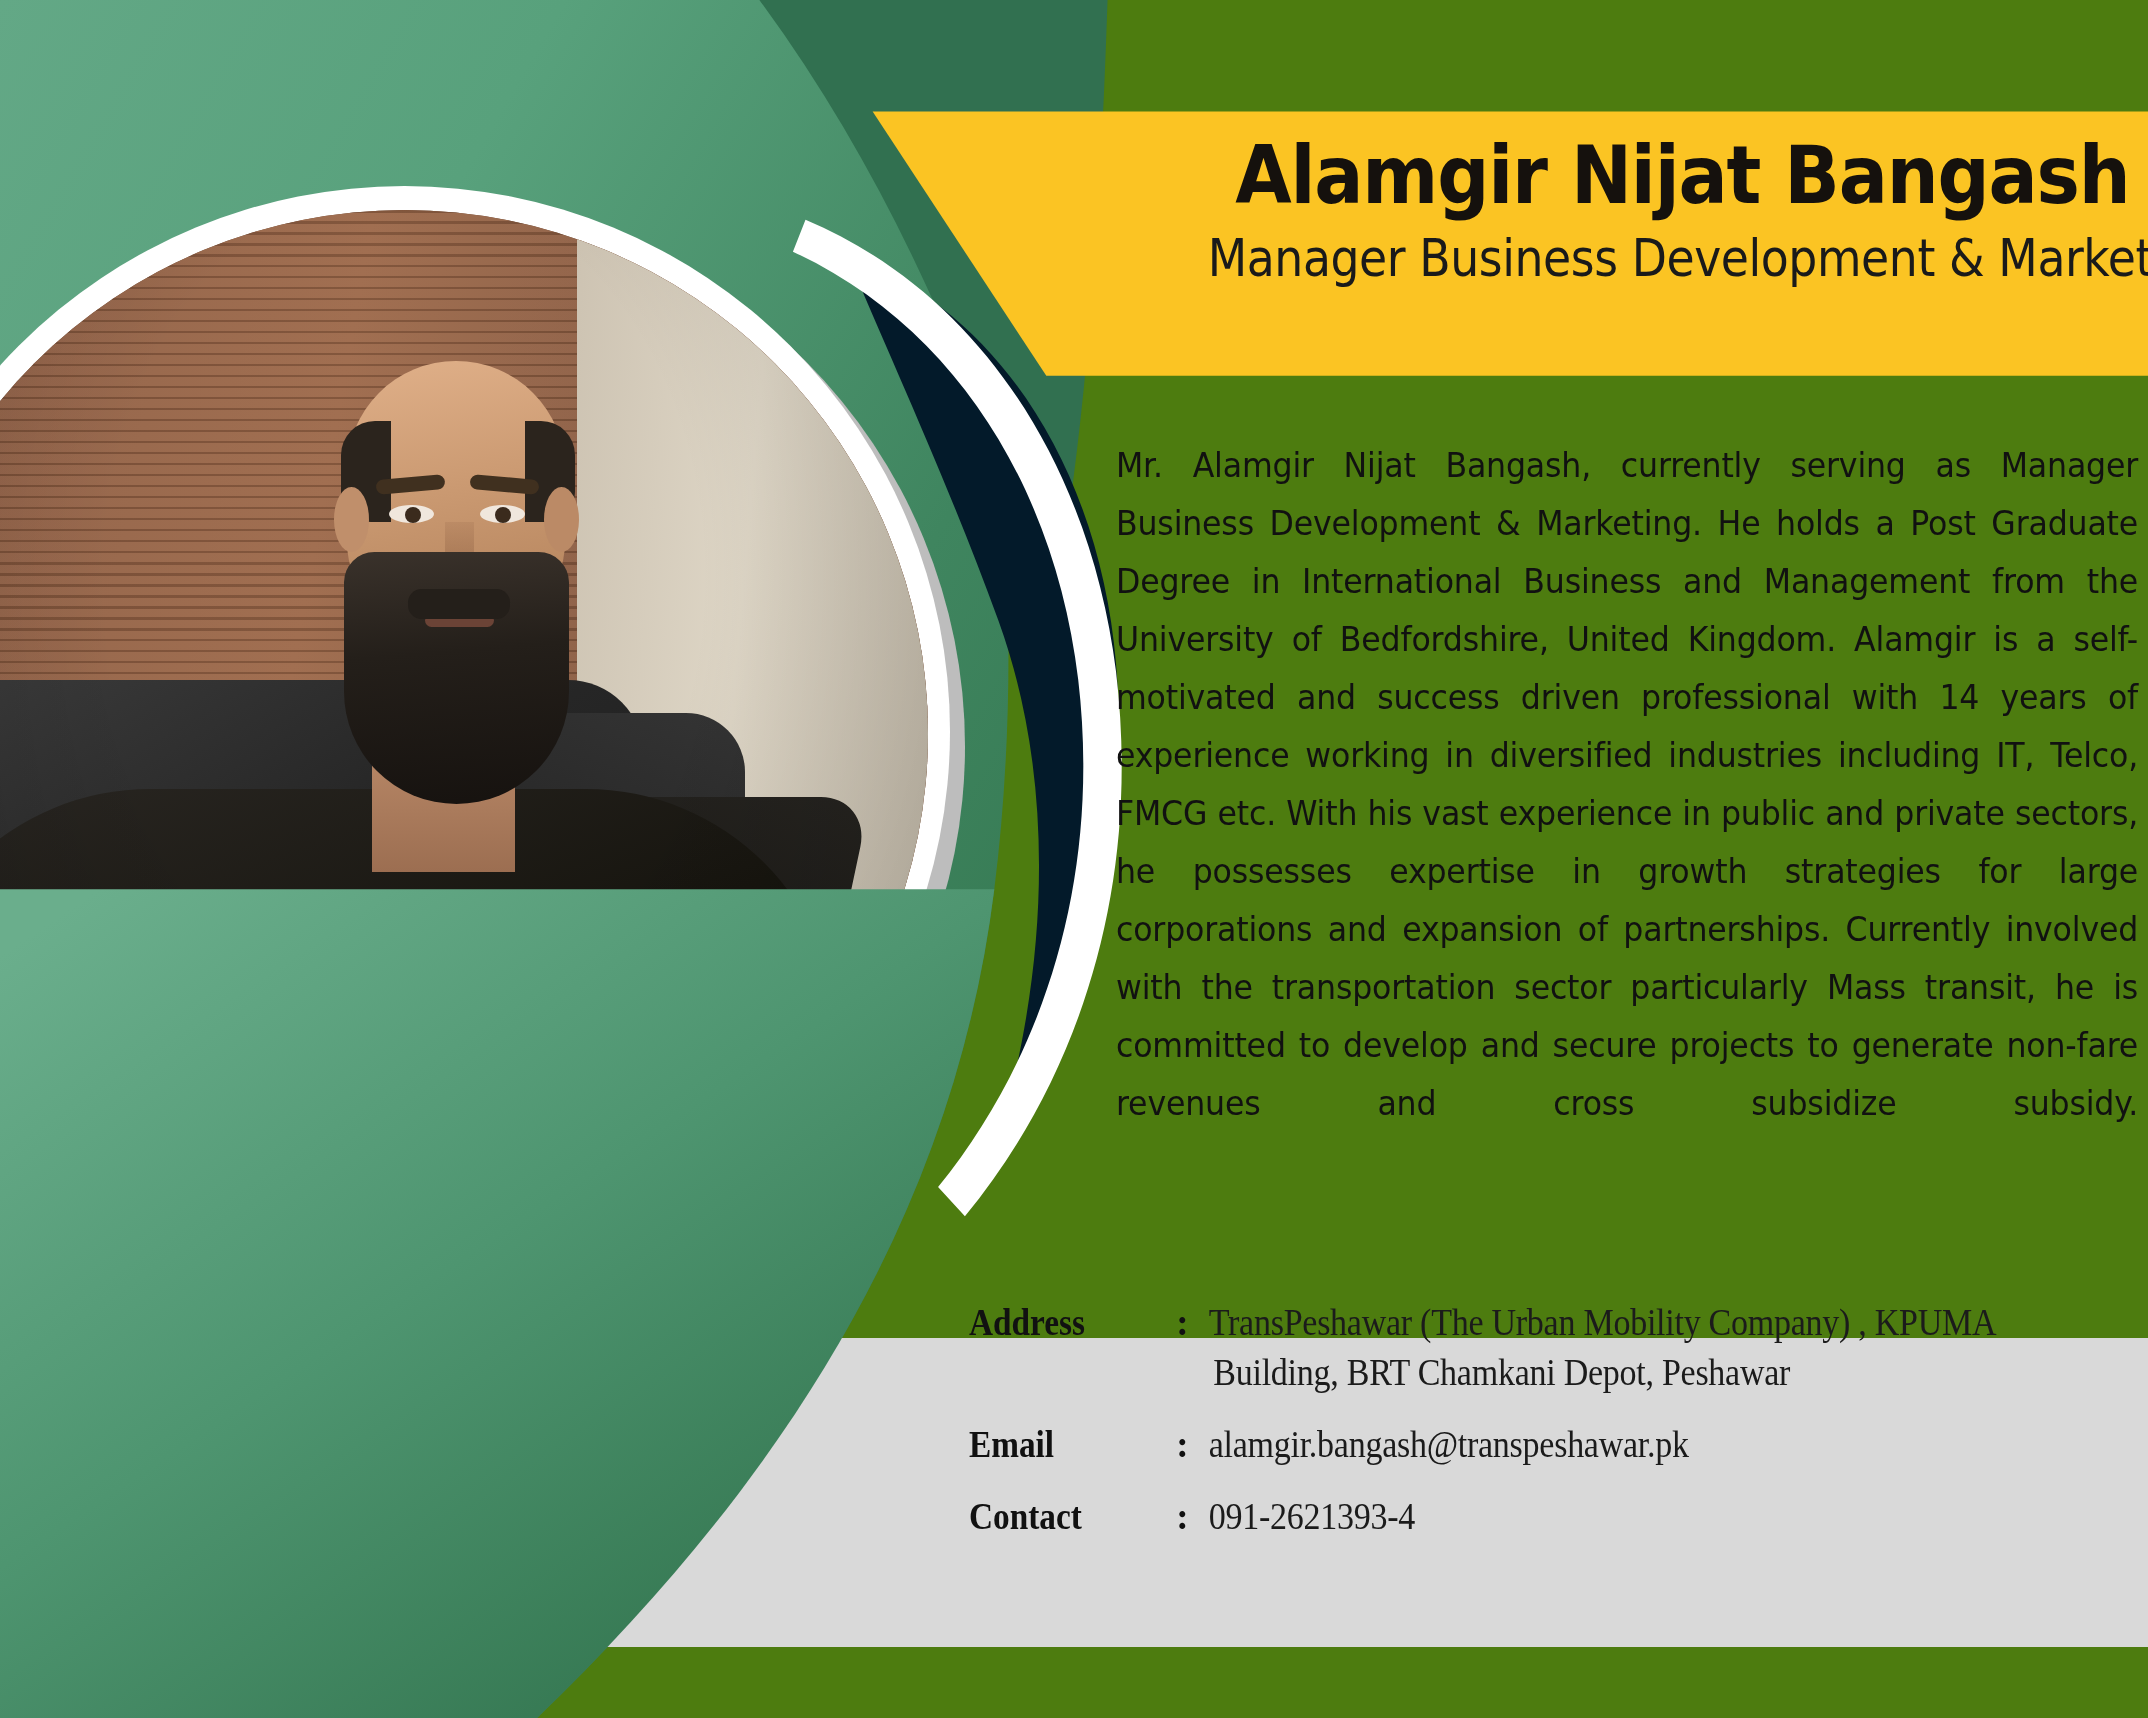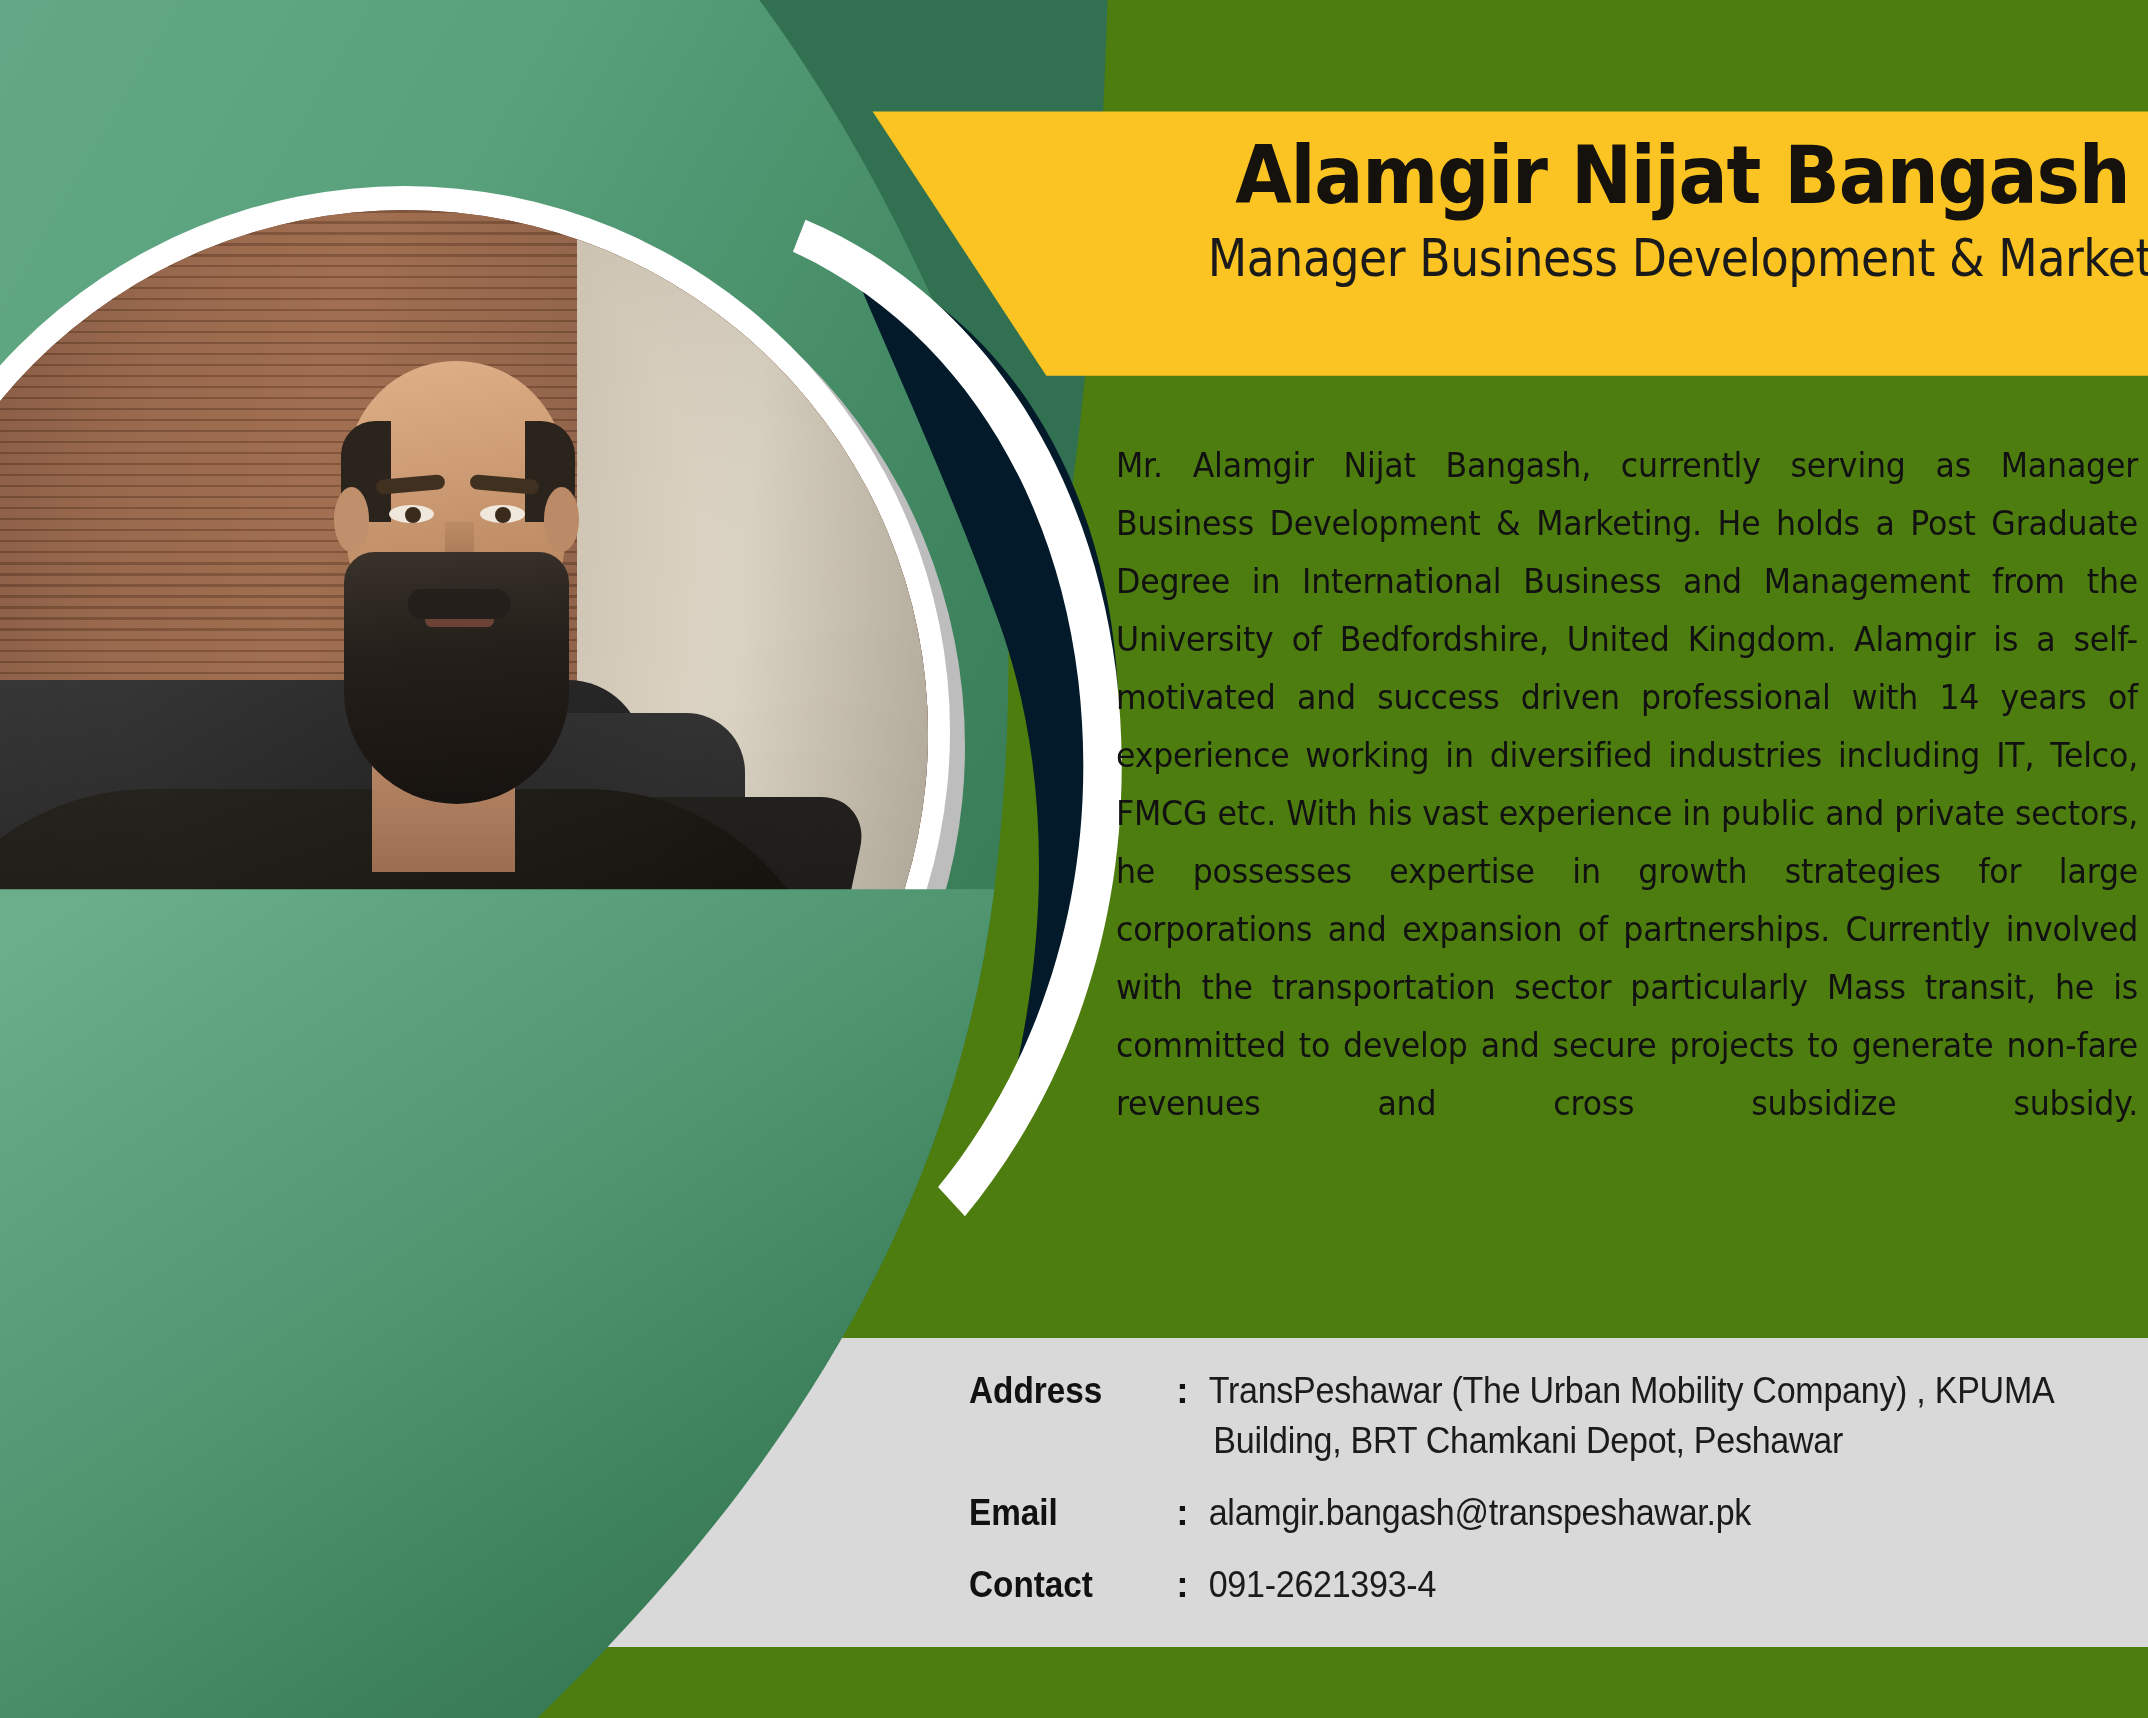--- a/index.html
+++ b/index.html
@@ -211,24 +211,24 @@
   
   #contact-box {
     position:absolute;
     left:0; top:1338px;
     width:2148px; height:309px;
     background:#d9d9d9;
     z-index:2;
   }
   #contact-list {
     position:absolute;
-    left:969px; top:1366px;
+    left:969px; top:1298px;
     width:1175px;
     z-index:20;
-    font-family:Liberation Sans, sans-serif;
+    font-family:Liberation Serif, serif;
   }
   .c-row { display:flex; align-items:flex-start; margin-bottom:22px; }
   .c-row:last-child { margin-bottom:2px; }
   .c-label {
     font-weight:700;
     font-size:37px;
     line-height:49px;
     color:#111;
     transform:scaleX(.90);
     transform-origin:left center;

